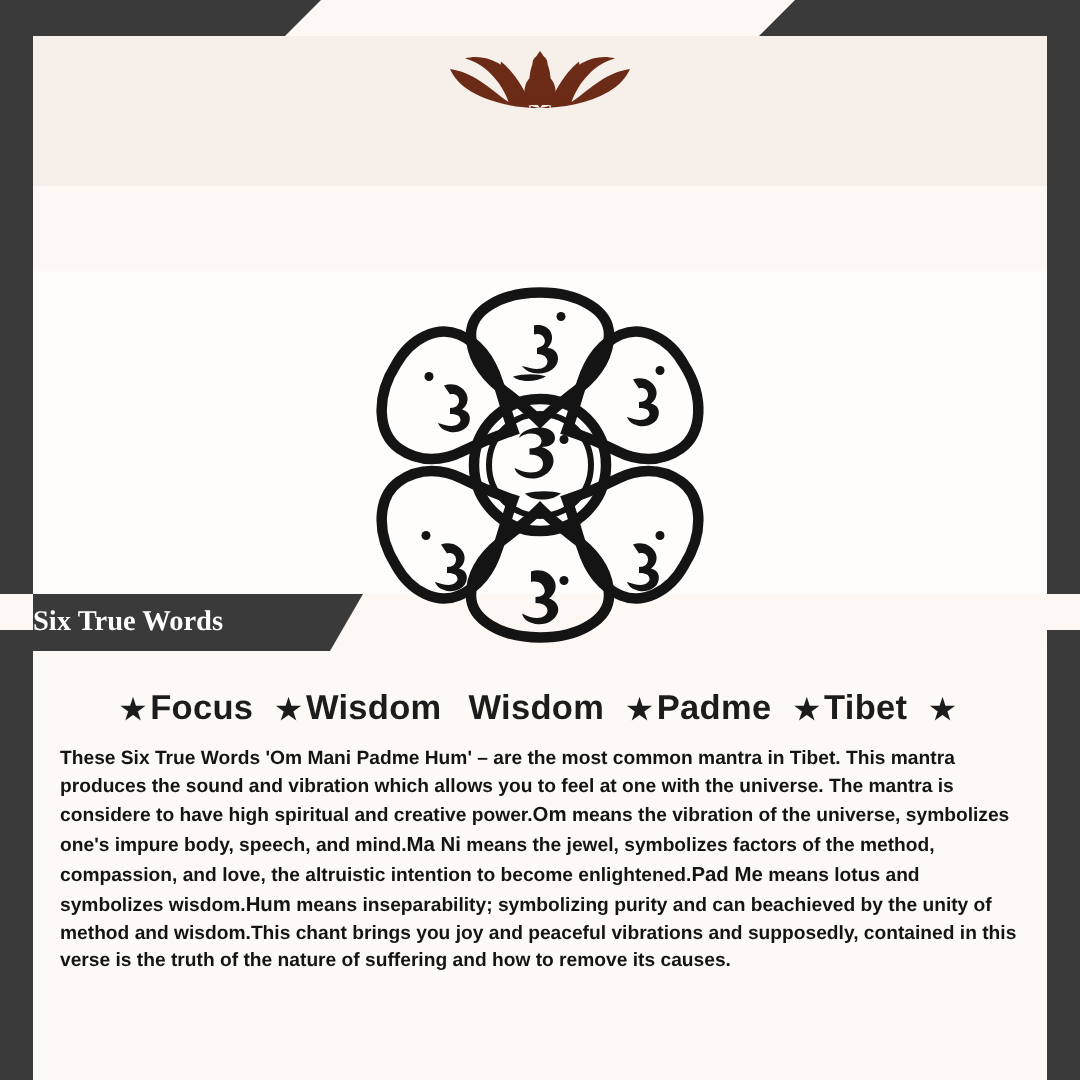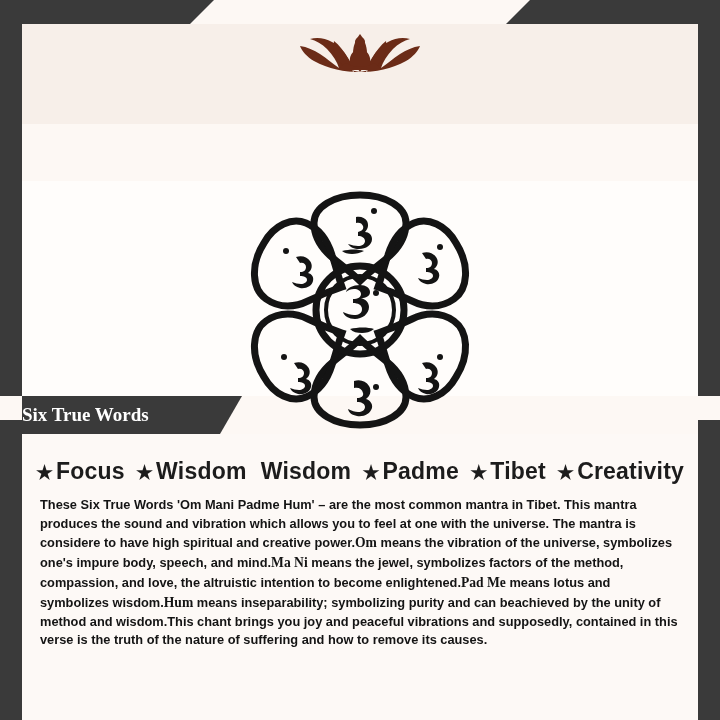--- a/index.html
+++ b/index.html
@@ -162,21 +162,21 @@
 
   .body-text {
     margin-top: 11px;
     font-size: 12.8px;
     line-height: 1.46;
     color: #141414;
     font-weight: bold;
     text-align: left;
     padding: 0 4px;
   }
-  .body-text .term { font-size: 13.6px; font-weight: bold; font-family: Liberation Serif, serif; }
+  .body-text .term { font-size: 13.6px; font-weight: bold; }
   .body-text .norm { font-weight: bold; }
 </style>
 </head>
 <body>
 
 <div class="page">
 
   <div class="wedge wedge-tl"></div>
   <div class="wedge wedge-tr"></div>
   <div class="wedge wedge-left-bar"></div>
@@ -278,21 +278,20 @@
             <span class="word">Padme</span>
           </span>
         <span class="kw-gap"></span>
         <span class="kw">
             <span class="star">★</span>
             <span class="word">Tibet</span>
           </span>
         <span class="kw-gap"></span>
         <span class="kw">
             <span class="star">★</span>
-            <span class="word">Creativity</span>
           </span>
       </div>
 
       <p class="body-text"><span class="norm">These Six True Words 'Om Mani Padme Hum' – are the most common mantra in Tibet. This mantra produces the sound and vibration which allows you to feel at one with the universe. The mantra is considere to have high spiritual and creative power.</span><span class="term">Om</span><span class="norm"> means the vibration of the universe, symbolizes one's impure body, speech, and mind.</span><span class="term">Ma Ni</span><span class="norm"> means the jewel, symbolizes factors of the method, compassion, and love, the altruistic intention to become enlightened.</span><span class="term">Pad Me</span><span class="norm"> means lotus and symbolizes wisdom.</span><span class="term">Hum</span><span class="norm"> means inseparability; symbolizing purity and can beachieved by the unity of method and wisdom.This chant brings you joy and peaceful vibrations and supposedly, contained in this verse is the truth of the nature of suffering and how to remove its causes.</span></p>
     </div>
   </div>
 
 </div>
 
 </body></html>

